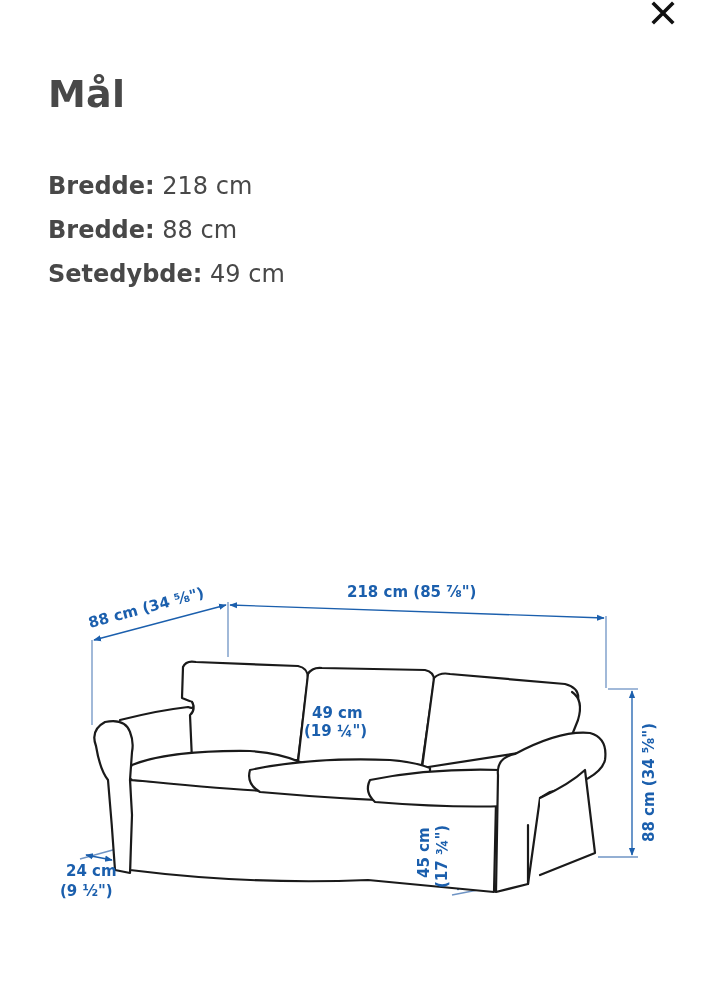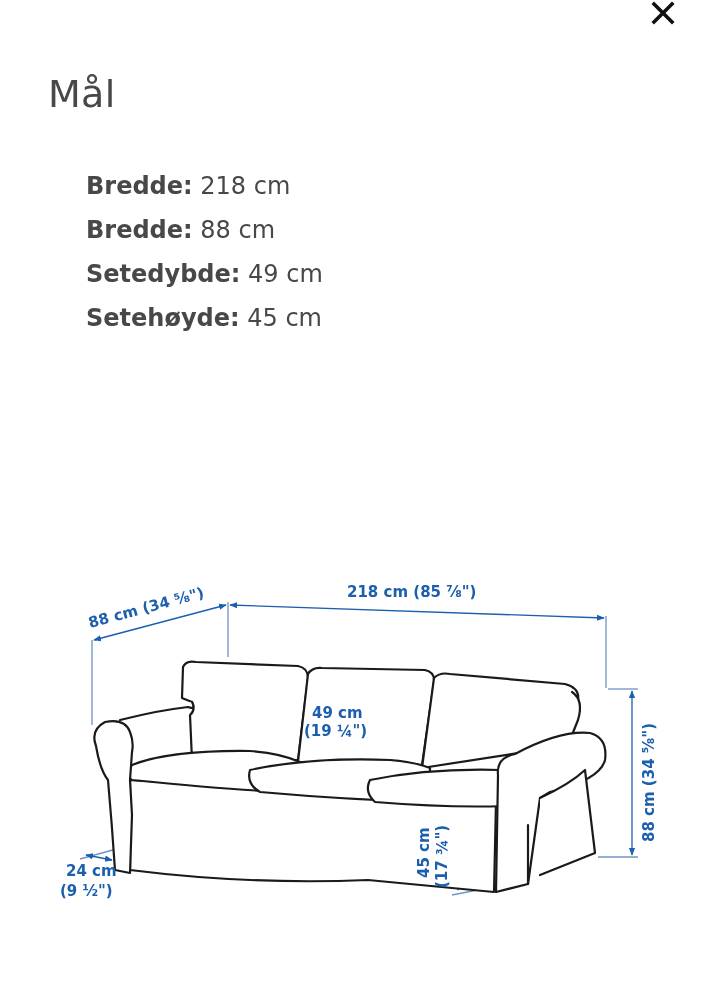--- a/index.html
+++ b/index.html
@@ -2,23 +2,23 @@
 <html><head>
 <meta charset="utf-8">
 <style>
   html, body { margin: 0; padding: 0; background: #ffffff; }
   body { width: 719px; height: 994px; position: relative; overflow: hidden;
          font-family: "DejaVu Sans", "Liberation Sans", sans-serif; color: #484848; }
   .close-btn { position: absolute; left: 646px; top: -4px; width: 34px; height: 34px;
                display: flex; align-items: center; justify-content: center; cursor: pointer; }
   .close-btn svg { width: 26px; height: 26px; }
   .title { position: absolute; left: 48px; top: 72px; margin: 0; font-size: 38px;
-           font-weight: normal; color: #484848; letter-spacing: 0.3px; line-height: 1.2; }
+           font-weight: bold; color: #484848; letter-spacing: 0.3px; line-height: 1.2; }
   .dims { position: absolute; left: 48px; top: 164px; margin: 0; padding: 0; list-style: none; }
-  .dims li { font-size: 24px; line-height: 44px; height: 44px; white-space: nowrap; color: #484848; margin-left: 38px; }
+  .dims li { font-size: 24px; line-height: 44px; height: 44px; white-space: nowrap; color: #484848; }
   .dims .lbl { font-weight: bold; }
   .diagram { position: absolute; left: 50px; top: 570px; width: 630px; height: 340px; }
   .diagram svg { width: 630px; height: 340px; display: block; }
   .dim-text { fill: #1b5fad; font-family: "DejaVu Sans", "Liberation Sans", sans-serif;
               font-weight: bold; font-size: 15px; }
 </style>
 </head>
 <body>
 
 <div class="close-btn">
@@ -26,21 +26,20 @@
     <path d="M4 4 L22 22 M22 4 L4 22" stroke="#111" stroke-width="3.6" stroke-linecap="square"></path>
   </svg>
 </div>
 
 <h1 class="title">Mål</h1>
 
 <ul class="dims">
   <li><span class="lbl">Bredde:</span> <span>218 cm</span></li>
   <li><span class="lbl">Bredde:</span> <span>88 cm</span></li>
   <li><span class="lbl">Setedybde:</span> <span>49 cm</span></li>
-  <li><span class="lbl">Setehøyde:</span> <span>45 cm</span></li>
 </ul>
 
 <div class="diagram">
 
   <svg viewBox="0 0 630 340">
     <defs>
       <marker id="arr" viewBox="0 0 10 10" refX="9" refY="5" markerWidth="6" markerHeight="6" orient="auto-start-reverse">
         <path d="M0 1 L10 5 L0 9 z" fill="#1b5fad"></path>
       </marker>
     </defs>

